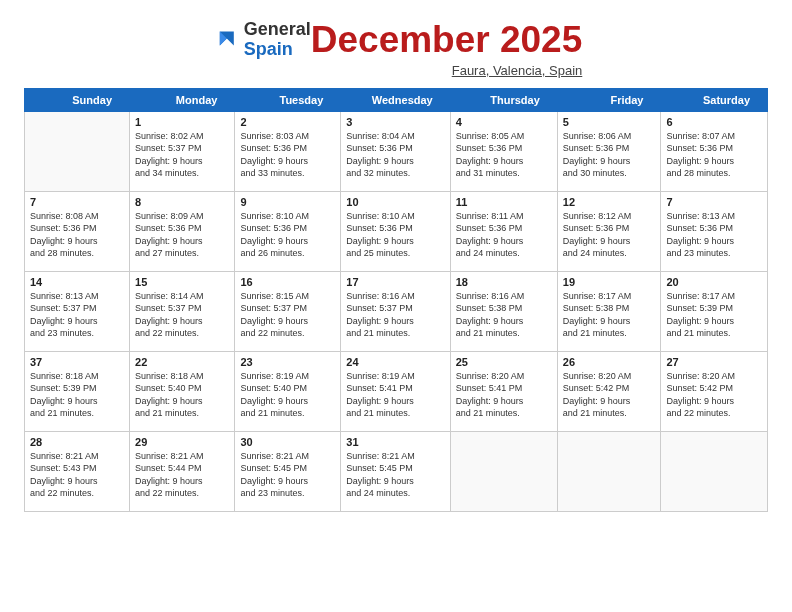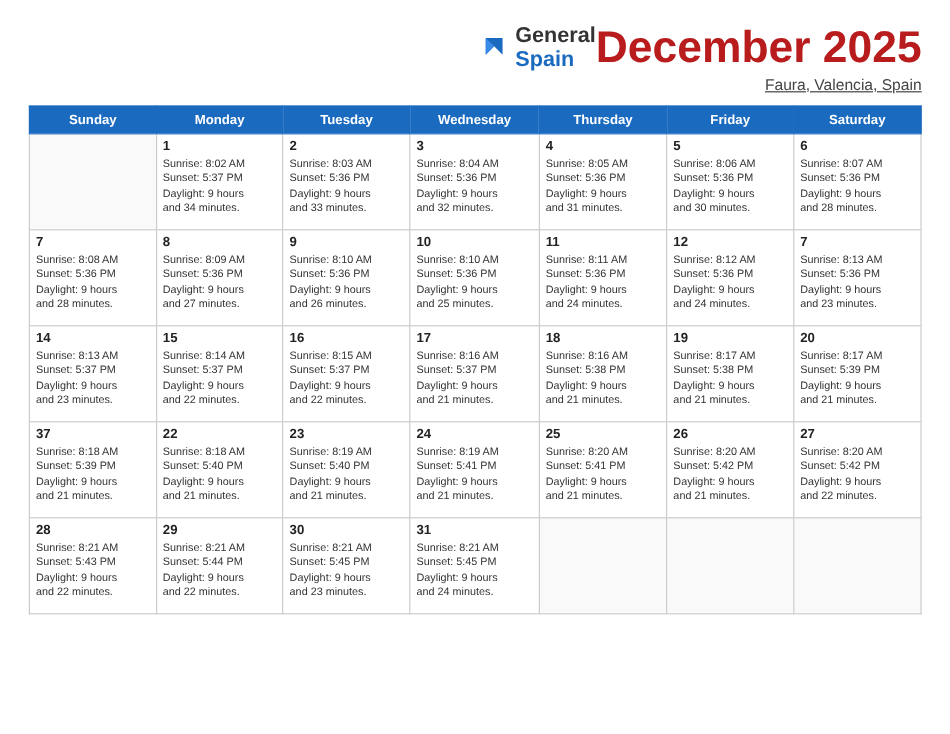--- a/index.html
+++ b/index.html
@@ -11,21 +11,21 @@
       overflow: hidden;
     }
     .page {
       width: 792px;
       height: 612px;
       padding: 20px 24px 16px 24px;
       background: #fff;
     }
     .header {
       display: flex;
-      justify-content: flex-end;
+      justify-content: center;
       align-items: flex-start;
       margin-bottom: 10px;
     }
     .logo {
       display: flex;
       align-items: center;
       gap: 6px;
     }
     .logo-text {
       font-size: 18px;
@@ -54,22 +54,22 @@
       text-decoration: underline;
     }
     .calendar {
       width: 100%;
       border-collapse: collapse;
       font-size: 10px;
     }
     .calendar thead th {
       background: #1a6abf;
       color: #fff;
-      padding: 5px 1px;
-      text-align: center;
+      padding: 5px 17px;
+      text-align: right;
       font-size: 11px;
       font-weight: bold;
       border: 1px solid #1a6abf;
     }
     .calendar tbody td {
       border: 1px solid #ccc;
       vertical-align: top;
       padding: 4px 5px;
       width: 113px;
       height: 80px;

